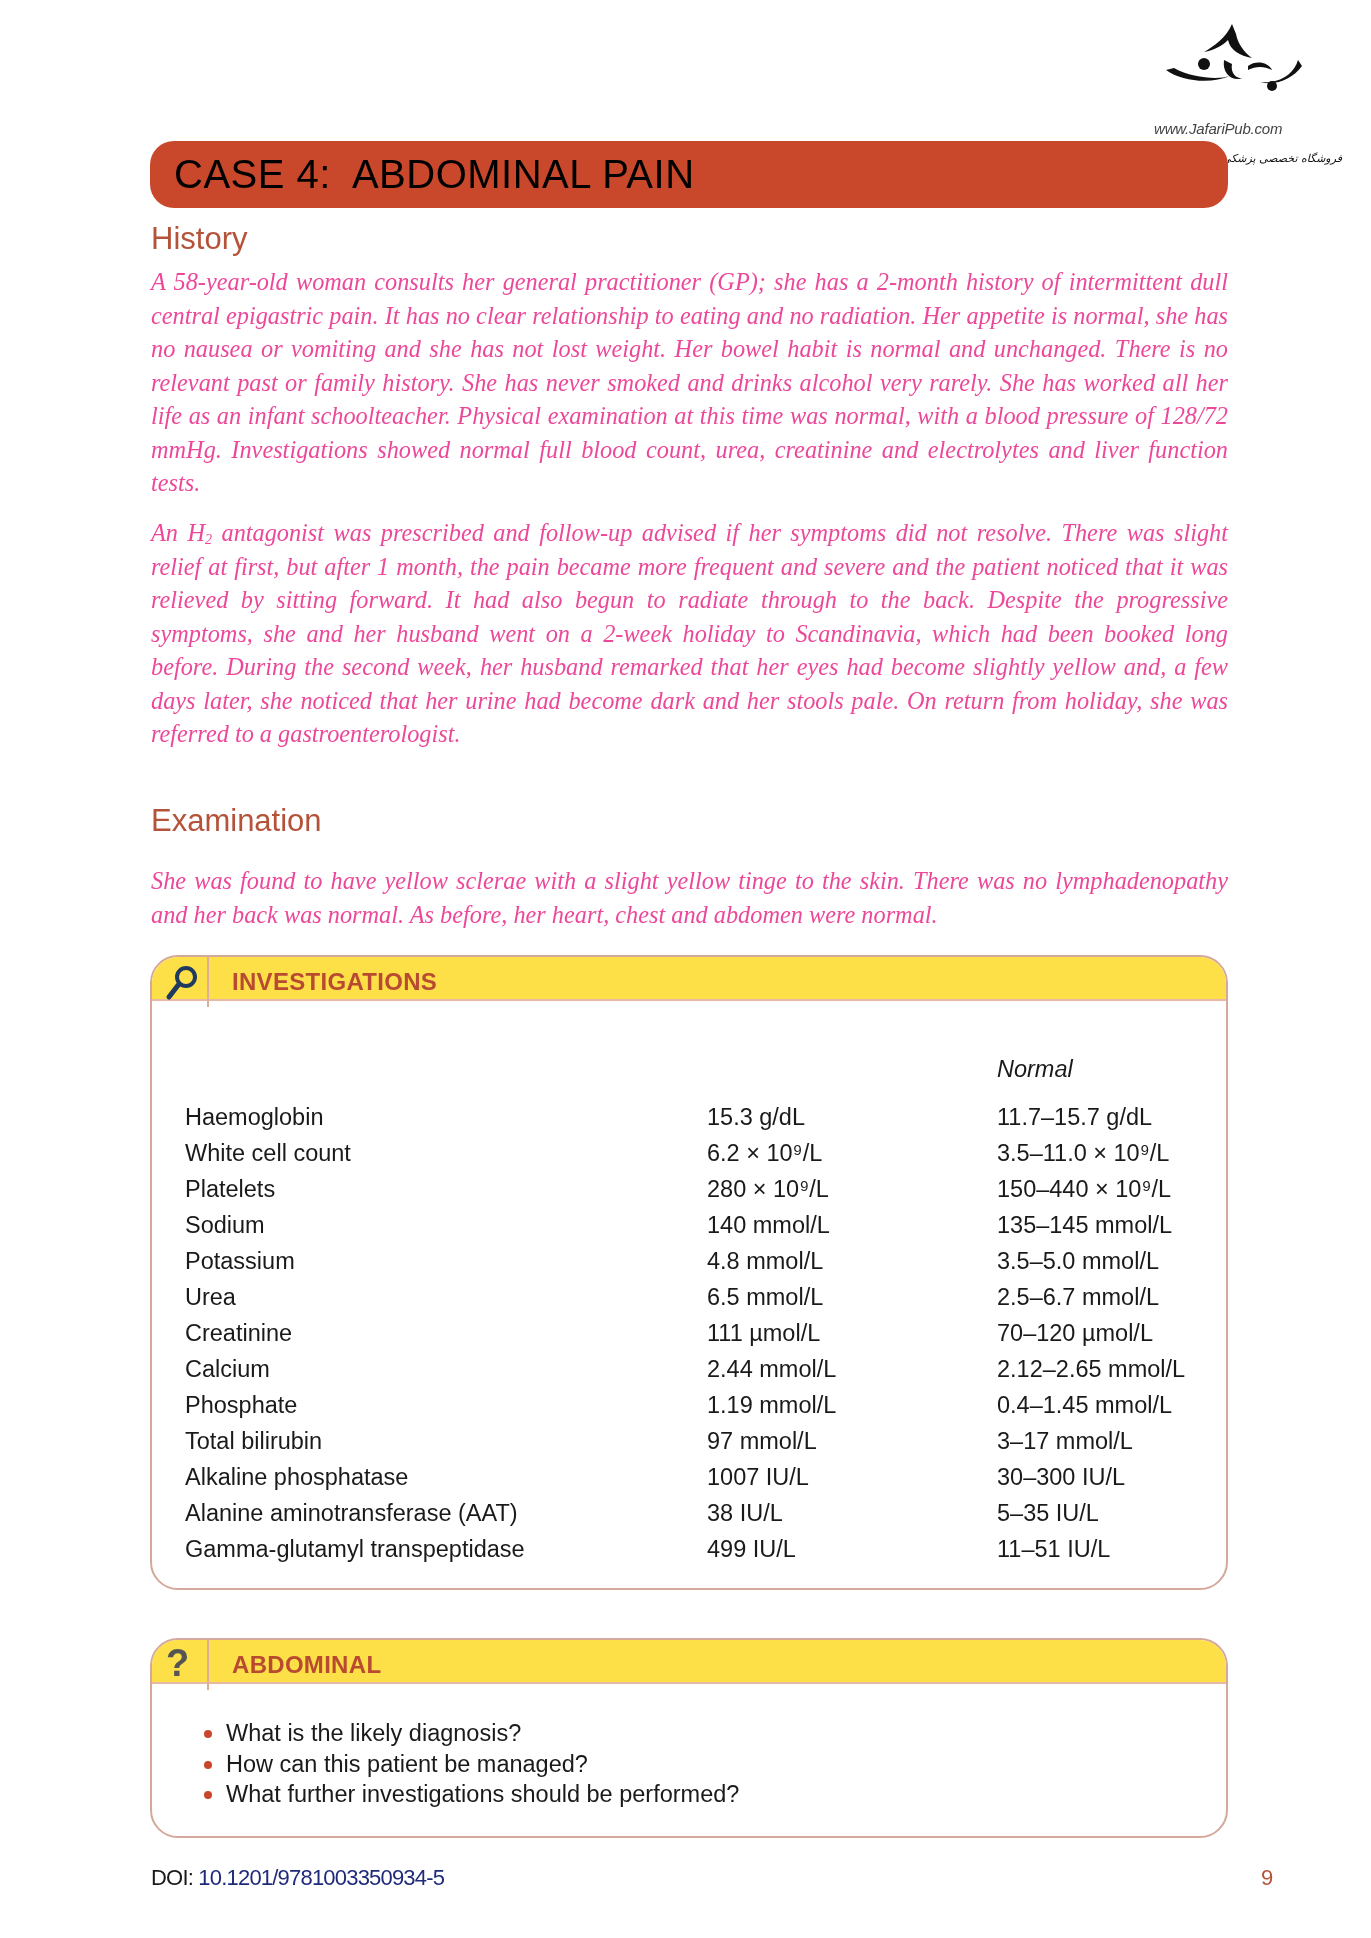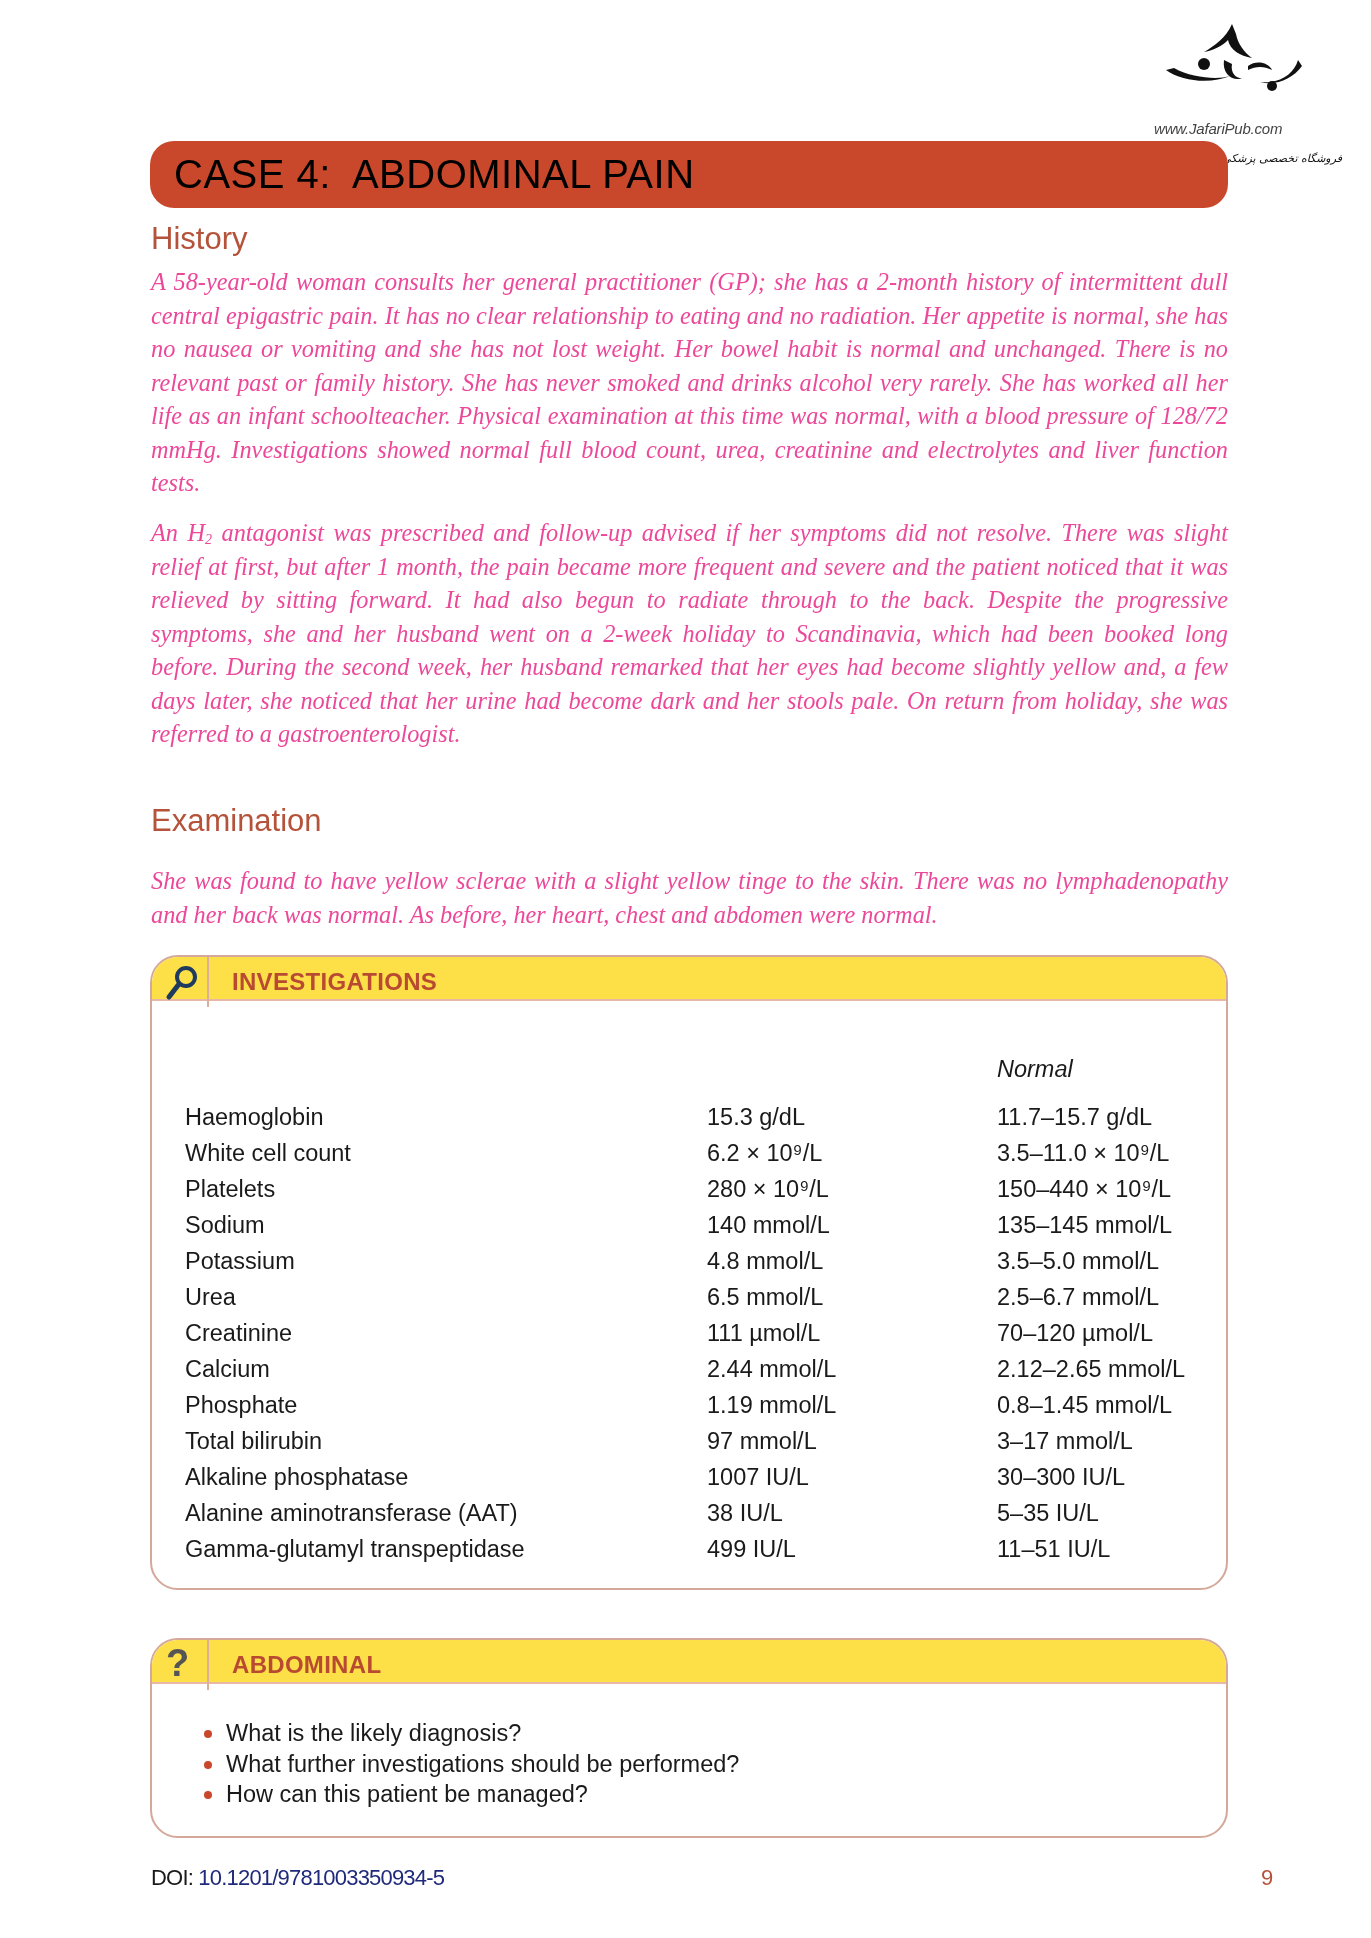--- a/index.html
+++ b/index.html
@@ -128,21 +128,21 @@
           <span class="col-normal">70–120 µmol/L</span>
         </div>
         <div class="inv-row">
           <span class="col-test">Calcium</span>
           <span class="col-result">2.44 mmol/L</span>
           <span class="col-normal">2.12–2.65 mmol/L</span>
         </div>
         <div class="inv-row">
           <span class="col-test">Phosphate</span>
           <span class="col-result">1.19 mmol/L</span>
-          <span class="col-normal">0.8–1.45 mmol/L</span>
+          <span class="col-normal">0.4–1.45 mmol/L</span>
         </div>
         <div class="inv-row">
           <span class="col-test">Total bilirubin</span>
           <span class="col-result">97 mmol/L</span>
           <span class="col-normal">3–17 mmol/L</span>
         </div>
         <div class="inv-row">
           <span class="col-test">Alkaline phosphatase</span>
           <span class="col-result">1007 IU/L</span>
           <span class="col-normal">30–300 IU/L</span>
@@ -163,21 +163,21 @@
 
 <div class="box" style="top:1638px; height:200px;">
   <div class="box-header">
     <div class="box-icon-cell">
       <span style="position:absolute;left:14px;top:2px;font-family:'Liberation Sans',sans-serif;font-weight:bold;font-size:38px;color:#555;">?</span>
     </div>
     <div class="box-title">ABDOMINAL</div>
   </div>
   <ul class="q-list">
     <li><span class="q-bullet"></span><span>What is the likely diagnosis?</span></li>
+    <li><span class="q-bullet"></span><span>How can this patient be managed?</span></li>
     <li><span class="q-bullet"></span><span>What further investigations should be performed?</span></li>
-    <li><span class="q-bullet"></span><span>How can this patient be managed?</span></li>
   </ul>
 </div>
 
 <div class="footer-doi">
   <span>DOI: </span><a class="doi-link">10.1201/9781003350934-5</a>
 </div>
 <div class="page-number">9</div>
 
 </body></html>

